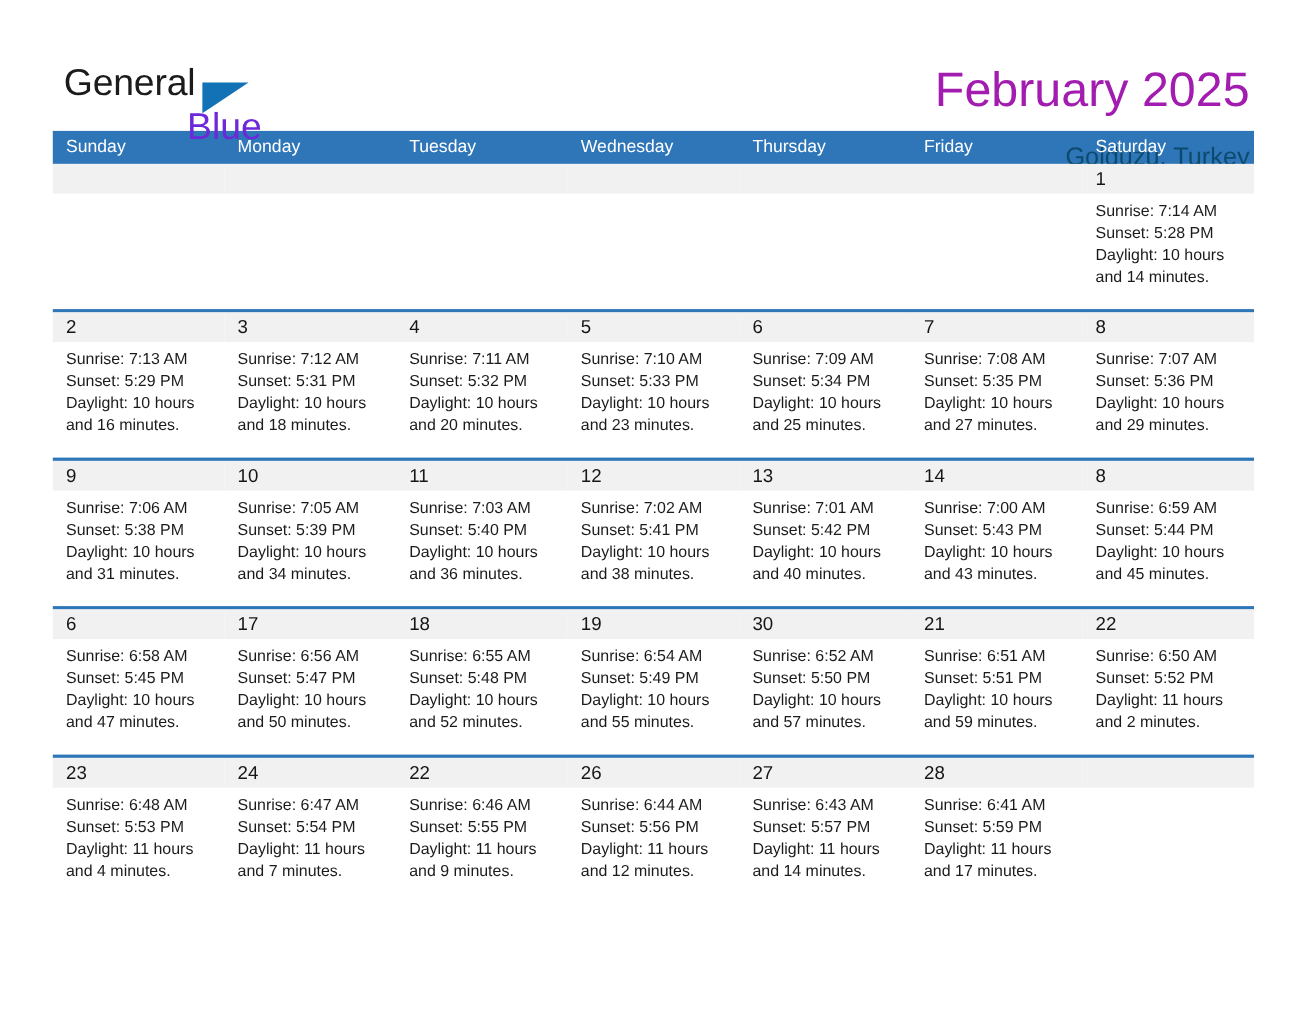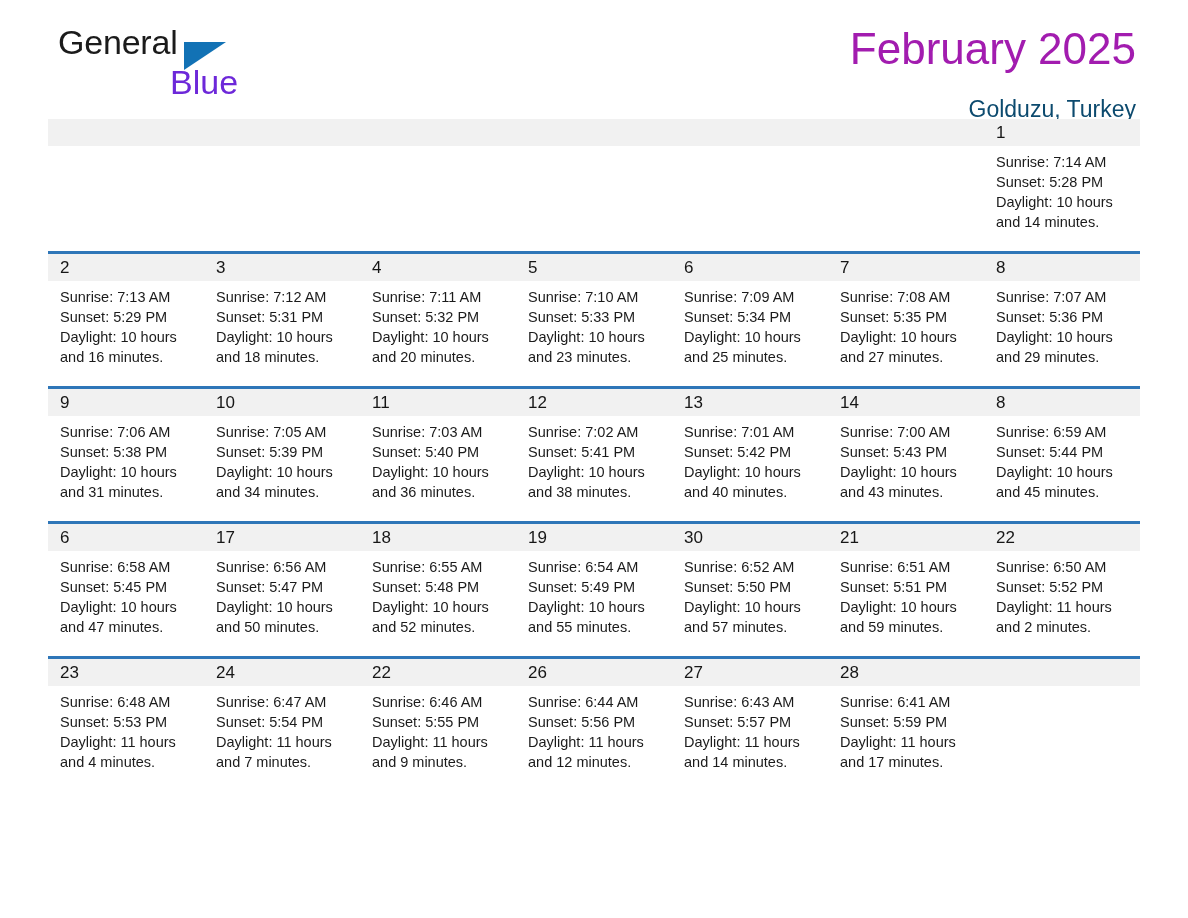--- a/index.html
+++ b/index.html
@@ -21,21 +21,21 @@
     height: 918px;
     box-sizing: border-box;
     padding: 0 48px;
   }
 
   
   .header {
     display: flex;
     align-items: flex-start;
     justify-content: space-between;
-    padding-top: 24px;
+    padding-top: 57px;
     height: 104px;
     box-sizing: border-box;
   }
   .brand {
     position: relative;
     width: 260px;
     height: 80px;
     padding-left: 10px;
     box-sizing: border-box;
   }
@@ -158,20 +158,29 @@
 
     <div class="title-block">
       <div class="cal-title">February 2025</div>
       <div class="cal-subtitle">Golduzu, Turkey</div>
     </div>
 
   </div>
 
   <div class="calendar">
 
+    <div class="weekday-row">
+      <div class="weekday">Sunday</div>
+      <div class="weekday">Monday</div>
+      <div class="weekday">Tuesday</div>
+      <div class="weekday">Wednesday</div>
+      <div class="weekday">Thursday</div>
+      <div class="weekday">Friday</div>
+      <div class="weekday">Saturday</div>
+    </div>
 
     <div id="weeks-container">
         <div class="week">
           <div class="week-days">
             <div class="day empty">
               <div class="daynum-band">
                 <div class="daynum"></div>
               </div>
               <div class="day-lines">
                 <div class="day-line"></div>

